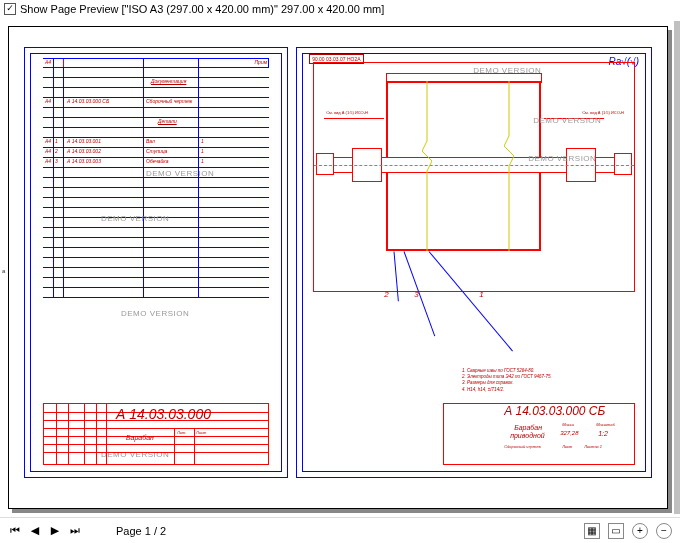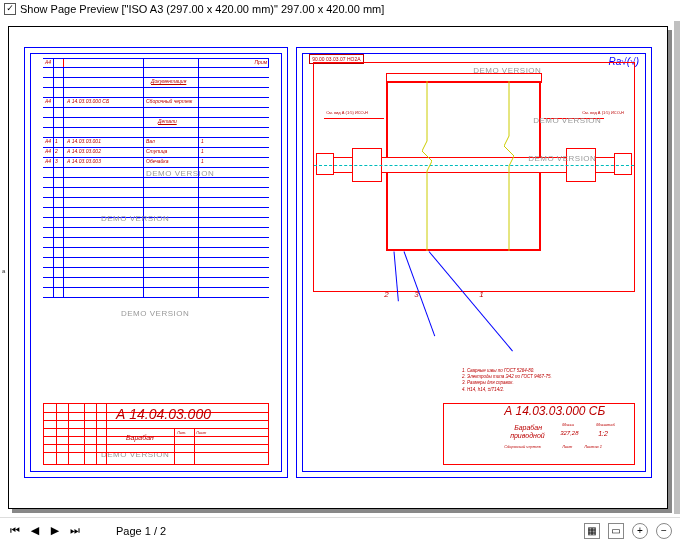--- a/index.html
+++ b/index.html
@@ -243,21 +243,21 @@
               <div class="h" style="top:32px"></div>
               <div class="h" style="top:40px"></div>
               <div class="h" style="top:48px"></div>
             <div class="v" style="left:12px"></div>
               <div class="v" style="left:24px"></div>
               <div class="v" style="left:40px"></div>
               <div class="v" style="left:52px"></div>
               <div class="v" style="left:62px"></div>
             <div class="v" style="left:130px;top:24px"></div>
               <div class="v" style="left:150px;top:24px"></div>
-            <span class="tb-big" style="top:2px;left:72px">А 14.04.03.000</span>
+            <span class="tb-big" style="top:2px;left:72px">А 14.03.03.000</span>
             <span class="tb-small" style="top:30px;left:82px">Барабан</span>
             <span class="tb-tiny" style="top:26px;left:133px">Лит.</span>
             <span class="tb-tiny" style="top:26px;left:152px">Лист</span>
           </div>
         </div>
       </div>
 
       <div class="sheet" style="flex:1.35">
         <div class="sheet-inner">
           <span class="topnote">90.00 03.03.07 НО2А</span>

